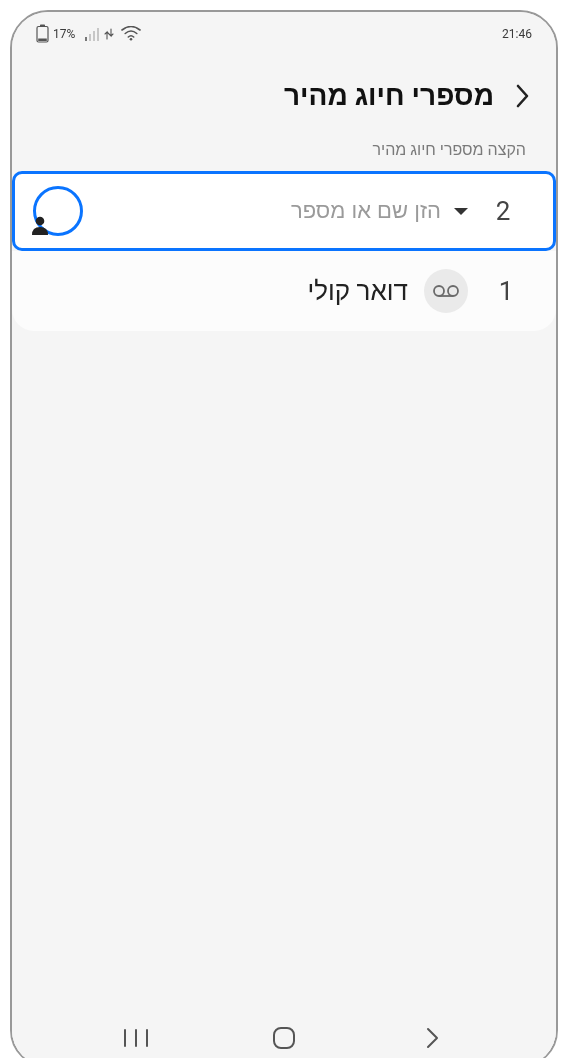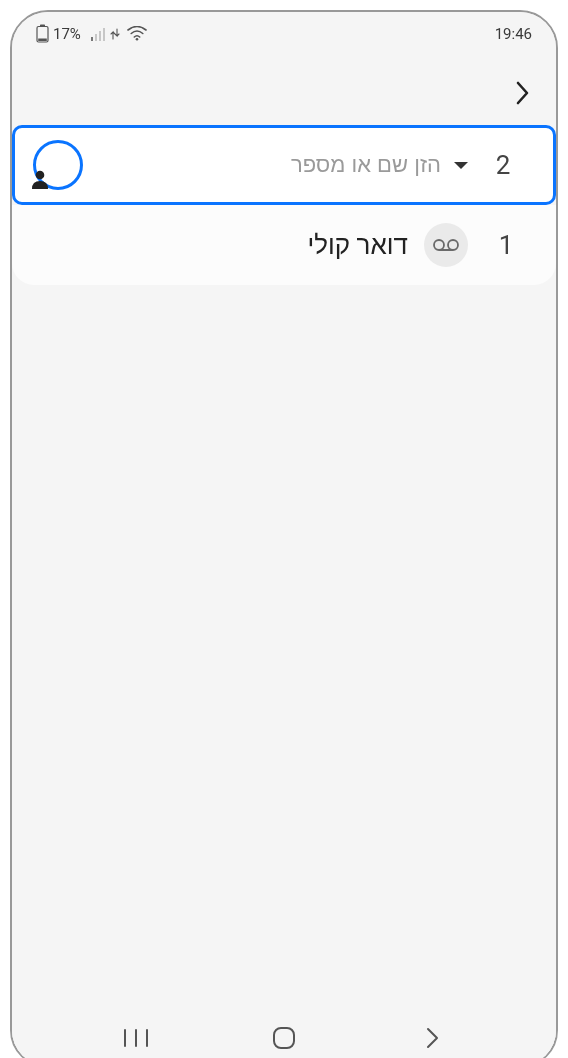--- a/index.html
+++ b/index.html
@@ -20,21 +20,21 @@
       position: relative;
       background: #f5f5f5;
       display: flex;
       flex-direction: column;
     }
     .status-bar {
       display: flex;
       justify-content: space-between;
       align-items: center;
       padding: 12px 24px 8px 24px;
-      font-size: 15px;
+      font-size: 12px;
       color: #3a3a3a;
       background: #f5f5f5;
     }
     .status-left { display: flex; align-items: center; gap: 4px; }
     .status-right { font-weight: 400; }
     .battery-icon { display: inline-flex; align-items: center; }
     .signal-icons { display: inline-flex; align-items: center; gap: 3px; margin-left: 6px; }
     .wifi-icon { display: inline-flex; align-items: center; margin-left: 3px; }
 
     .header {
@@ -162,31 +162,33 @@
       </span>
       <span class="wifi-icon">
         <svg width="20" height="15" viewBox="0 0 20 15">
             <path d="M1 4 Q10 -3 19 4" stroke="#555" stroke-width="1.6" fill="none" stroke-linecap="round"></path>
             <path d="M4.2 7.5 Q10 2.5 15.8 7.5" stroke="#555" stroke-width="1.6" fill="none" stroke-linecap="round"></path>
             <path d="M7.3 11 Q10 8.5 12.7 11" stroke="#555" stroke-width="1.6" fill="none" stroke-linecap="round"></path>
             <circle cx="10" cy="13.3" r="1.3" fill="#555"></circle>
           </svg>
       </span>
     </div>
-    <div class="status-right">19:46</div>
+    <div class="status-right">21:46</div>
   </div>
 
   <div class="header">
+    <span class="header-title">מספרי חיוג מהיר</span>
     <span class="back-chevron">
       <svg width="16" height="28" viewBox="0 0 16 28">
           <path d="M4 4 L13 14 L4 24" stroke="#222" stroke-width="2.6" fill="none" stroke-linecap="round" stroke-linejoin="round"></path>
         </svg>
     </span>
   </div>
 
+  <div class="subtitle">הקצה מספרי חיוג מהיר</div>
 
   <div class="list-area">
 
     <div class="row row-highlighted">
       <span class="slot-number">2</span>
       <span class="dropdown-caret">
         <svg width="16" height="10" viewBox="0 0 16 10">
             <path d="M1 1 L8 8 L15 1 Z" fill="#333"></path>
           </svg>
       </span>

